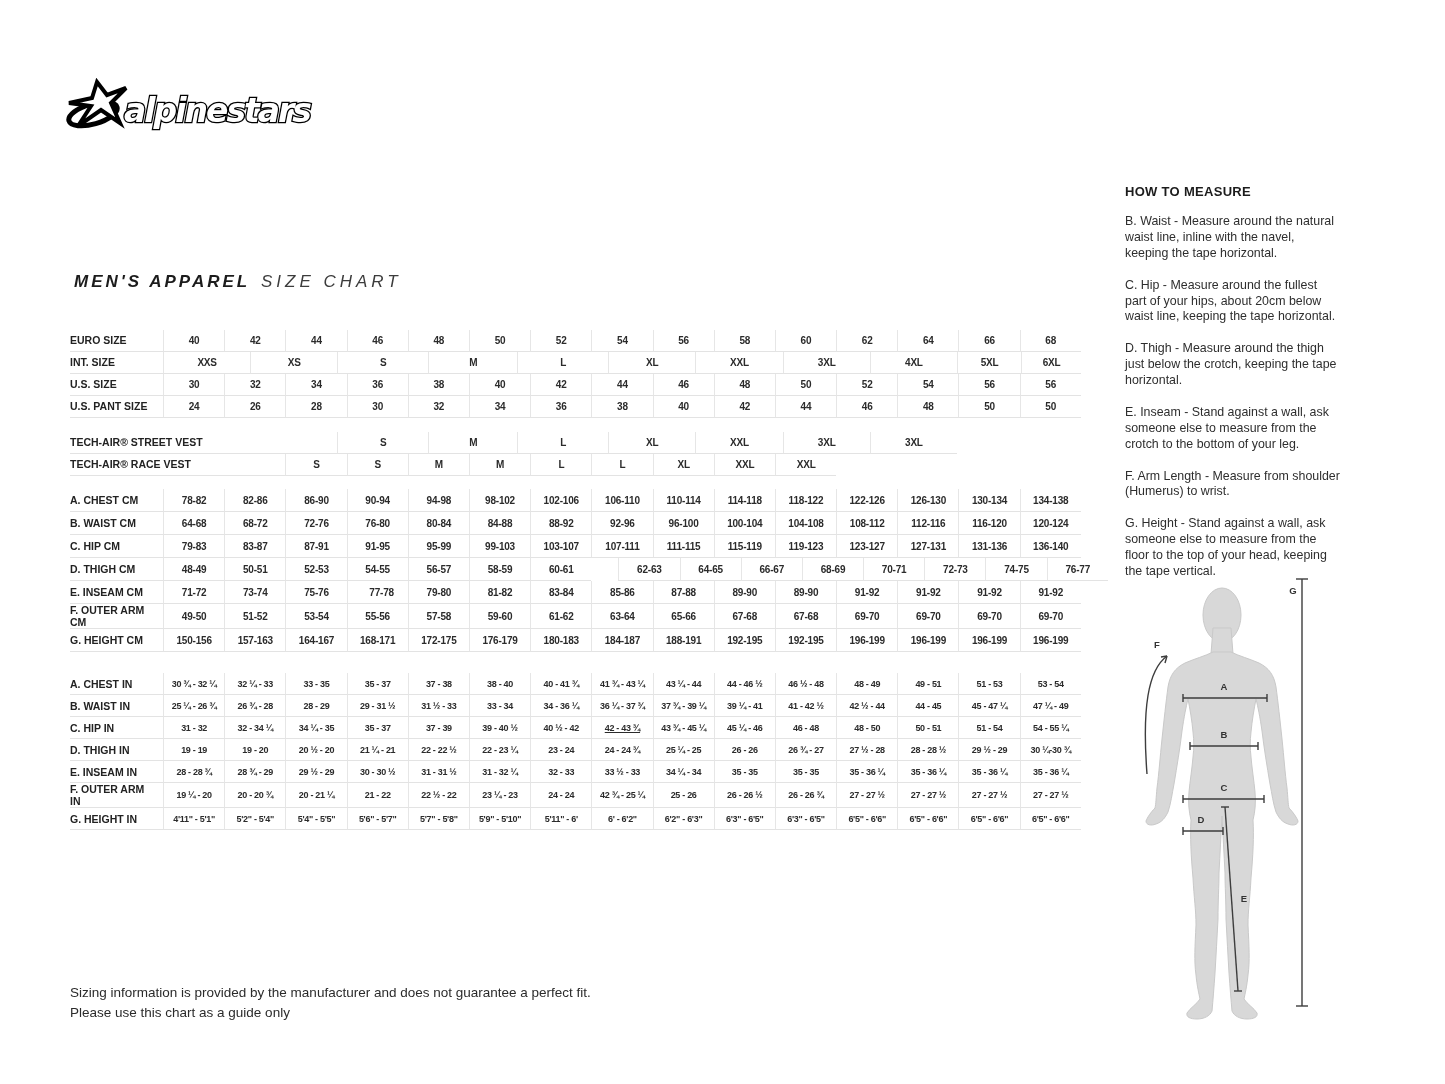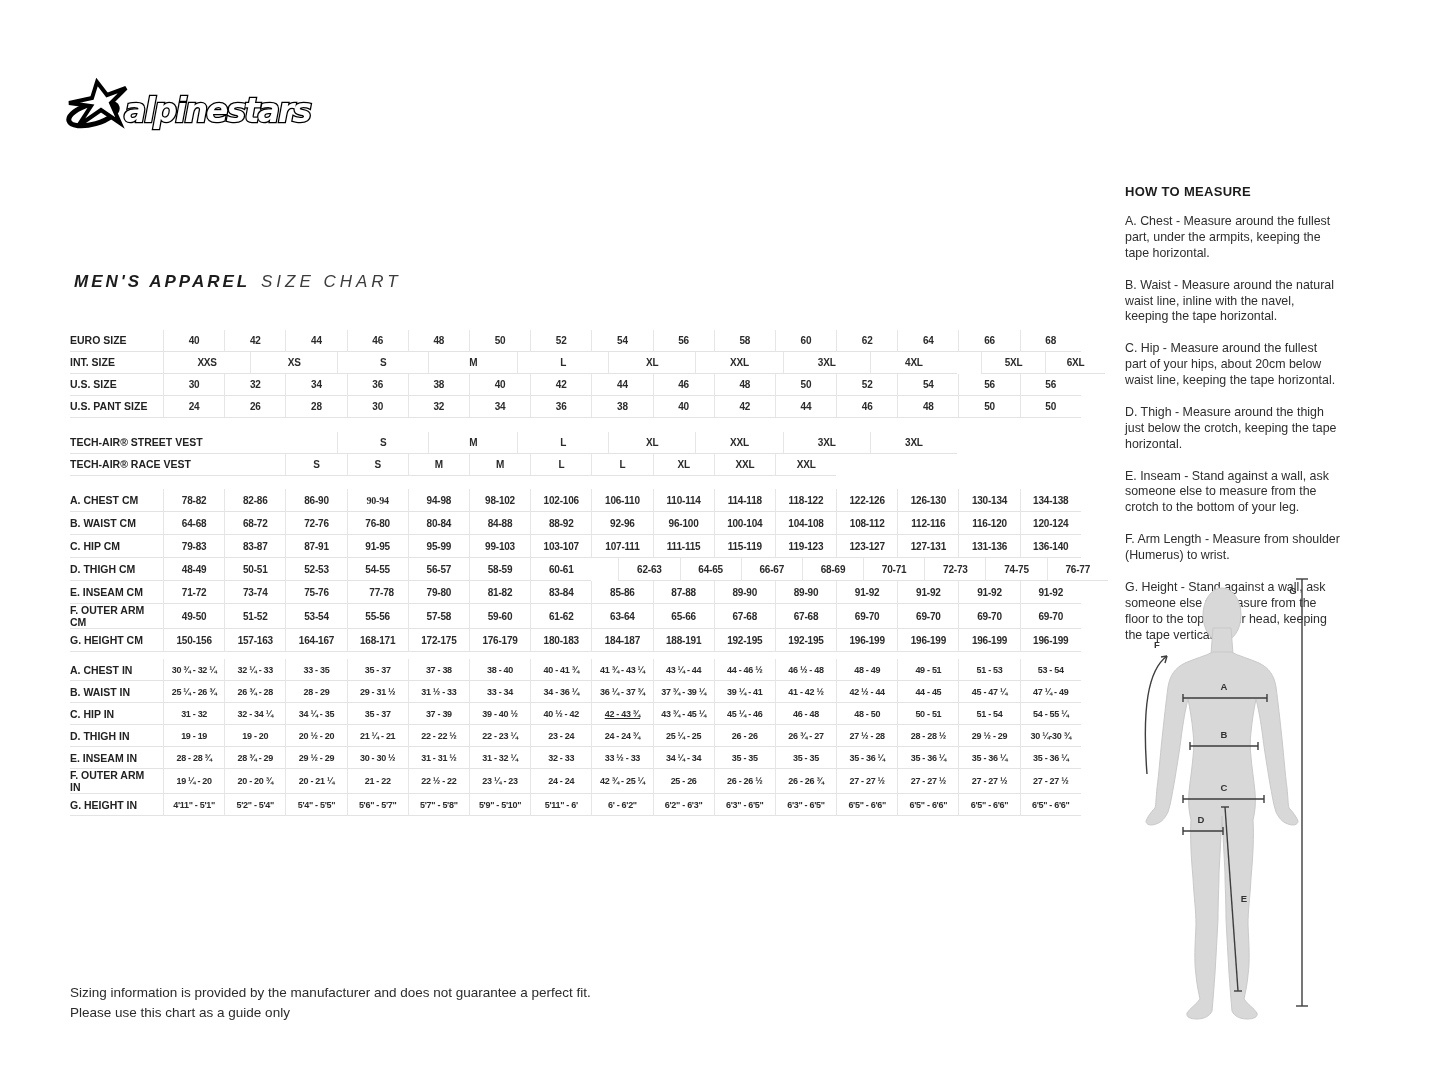--- a/index.html
+++ b/index.html
@@ -83,21 +83,21 @@
       <div class="tdata">
         <div class="tcell f1" style="width: 9.5%; flex: 0 0 9.5%;">XXS</div>
         <div class="tcell f1" style="width: 9.5%; flex: 0 0 9.5%;">XS</div>
         <div class="tcell f1" style="width: 9.9%; flex: 0 0 9.9%;">S</div>
         <div class="tcell f1" style="width: 9.7%; flex: 0 0 9.7%;">M</div>
         <div class="tcell f1" style="width: 9.9%; flex: 0 0 9.9%;">L</div>
         <div class="tcell f1" style="width: 9.5%; flex: 0 0 9.5%;">XL</div>
         <div class="tcell f1" style="width: 9.5%; flex: 0 0 9.5%;">XXL</div>
         <div class="tcell f1" style="width: 9.5%; flex: 0 0 9.5%;">3XL</div>
         <div class="tcell f1" style="width: 9.5%; flex: 0 0 9.5%;">4XL</div>
-        <div class="tcell f1" style="width: 7%; flex: 0 0 7%; margin-left: 24px;">5XL</div>
+        <div class="tcell f1" style="width: 7%; flex: 0 0 7%;">5XL</div>
         <div class="tcell f1" style="width: 6.5%; flex: 0 0 6.5%;">6XL</div>
       </div>
     </div>
     <div class="trow">
       <div class="tlabel">U.S. SIZE</div>
       <div class="tdata">
         <div class="tcell f1" style="width: 6.667%; flex: 0 0 6.667%;">30</div>
         <div class="tcell f1" style="width: 6.667%; flex: 0 0 6.667%;">32</div>
         <div class="tcell f1" style="width: 6.667%; flex: 0 0 6.667%;">34</div>
         <div class="tcell f1" style="width: 6.667%; flex: 0 0 6.667%;">36</div>
@@ -163,21 +163,21 @@
         <div class="tcell f1" style="width: 6.67%; flex: 0 0 6.67%;">XXL</div>
         <div class="tcell f0" style="width: 26.64%; flex: 0 0 26.64%;"></div>
       </div>
     </div>
     <div class="trow cmrow" style="margin-top: 13px;">
       <div class="tlabel">A. CHEST CM</div>
       <div class="tdata">
         <div class="tcell f1" style="width: 6.667%; flex: 0 0 6.667%;">78-82</div>
         <div class="tcell f1" style="width: 6.667%; flex: 0 0 6.667%;">82-86</div>
         <div class="tcell f1" style="width: 6.667%; flex: 0 0 6.667%;">86-90</div>
-        <div class="tcell f1" style="width: 6.667%; flex: 0 0 6.667%; font-family: Liberation Serif, serif;">90-94</div>
+        <div class="tcell f1" style="width: 6.667%; flex: 0 0 6.667%;">90-94</div>
         <div class="tcell f1" style="width: 6.667%; flex: 0 0 6.667%;">94-98</div>
         <div class="tcell f1" style="width: 6.667%; flex: 0 0 6.667%;">98-102</div>
         <div class="tcell f1" style="width: 6.667%; flex: 0 0 6.667%;">102-106</div>
         <div class="tcell f1" style="width: 6.667%; flex: 0 0 6.667%;">106-110</div>
         <div class="tcell f1" style="width: 6.667%; flex: 0 0 6.667%;">110-114</div>
         <div class="tcell f1" style="width: 6.667%; flex: 0 0 6.667%;">114-118</div>
         <div class="tcell f1" style="width: 6.667%; flex: 0 0 6.667%;">118-122</div>
         <div class="tcell f1" style="width: 6.667%; flex: 0 0 6.667%;">122-126</div>
         <div class="tcell f1" style="width: 6.667%; flex: 0 0 6.667%;">126-130</div>
         <div class="tcell f1" style="width: 6.667%; flex: 0 0 6.667%;">130-134</div>
@@ -298,21 +298,21 @@
         <div class="tcell f1" style="width: 6.667%; flex: 0 0 6.667%;">184-187</div>
         <div class="tcell f1" style="width: 6.667%; flex: 0 0 6.667%;">188-191</div>
         <div class="tcell f1" style="width: 6.667%; flex: 0 0 6.667%;">192-195</div>
         <div class="tcell f1" style="width: 6.667%; flex: 0 0 6.667%;">192-195</div>
         <div class="tcell f1" style="width: 6.667%; flex: 0 0 6.667%;">196-199</div>
         <div class="tcell f1" style="width: 6.667%; flex: 0 0 6.667%;">196-199</div>
         <div class="tcell f1" style="width: 6.667%; flex: 0 0 6.667%;">196-199</div>
         <div class="tcell f1" style="width: 6.667%; flex: 0 0 6.667%;">196-199</div>
       </div>
     </div>
-    <div class="trow inrow" style="margin-top: 7px;">
+    <div class="trow inrow" style="margin-top: 21px;">
       <div class="tlabel">A. CHEST IN</div>
       <div class="tdata">
         <div class="tcell f1" style="width: 6.667%; flex: 0 0 6.667%;">30 ¾ - 32 ¼</div>
         <div class="tcell f1" style="width: 6.667%; flex: 0 0 6.667%;">32 ¼ - 33</div>
         <div class="tcell f1" style="width: 6.667%; flex: 0 0 6.667%;">33 - 35</div>
         <div class="tcell f1" style="width: 6.667%; flex: 0 0 6.667%;">35 - 37</div>
         <div class="tcell f1" style="width: 6.667%; flex: 0 0 6.667%;">37 - 38</div>
         <div class="tcell f1" style="width: 6.667%; flex: 0 0 6.667%;">38 - 40</div>
         <div class="tcell f1" style="width: 6.667%; flex: 0 0 6.667%;">40 - 41 ¾</div>
         <div class="tcell f1" style="width: 6.667%; flex: 0 0 6.667%;">41 ¾ - 43 ¼</div>
@@ -443,21 +443,20 @@
         <div class="tcell f1" style="width: 6.667%; flex: 0 0 6.667%;">6'5" - 6'6"</div>
         <div class="tcell f1" style="width: 6.667%; flex: 0 0 6.667%;">6'5" - 6'6"</div>
         <div class="tcell f1" style="width: 6.667%; flex: 0 0 6.667%;">6'5" - 6'6"</div>
         <div class="tcell f1" style="width: 6.667%; flex: 0 0 6.667%;">6'5" - 6'6"</div>
       </div>
     </div>
   </div>
 
 <div class="measure">
   <h3>HOW TO MEASURE</h3>
-  <p>A. Chest - Measure around the fullest part, under the armpits, keeping the tape horizontal.</p>
   <p>B. Waist - Measure around the natural waist line, inline with the navel, keeping the tape horizontal.</p>
   <p>C. Hip - Measure around the fullest part of your hips, about 20cm below waist line, keeping the tape horizontal.</p>
   <p>D. Thigh - Measure around the thigh just below the crotch, keeping the tape horizontal.</p>
   <p>E. Inseam - Stand against a wall, ask someone else to measure from the crotch to the bottom of your leg.</p>
   <p>F. Arm Length - Measure from shoulder (Humerus) to wrist.</p>
   <p>G. Height - Stand against a wall, ask someone else to measure from the floor to the top of your head, keeping the tape vertical.</p>
 </div>
 
 <svg class="figure" viewBox="0 0 315 466">
   <g fill="#d8d8d8" stroke="#c9c9c9" stroke-width="1">

